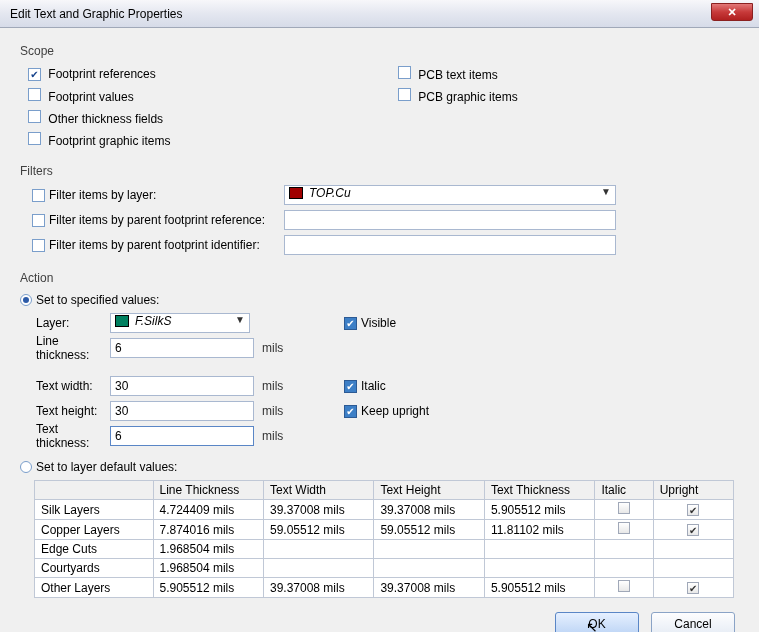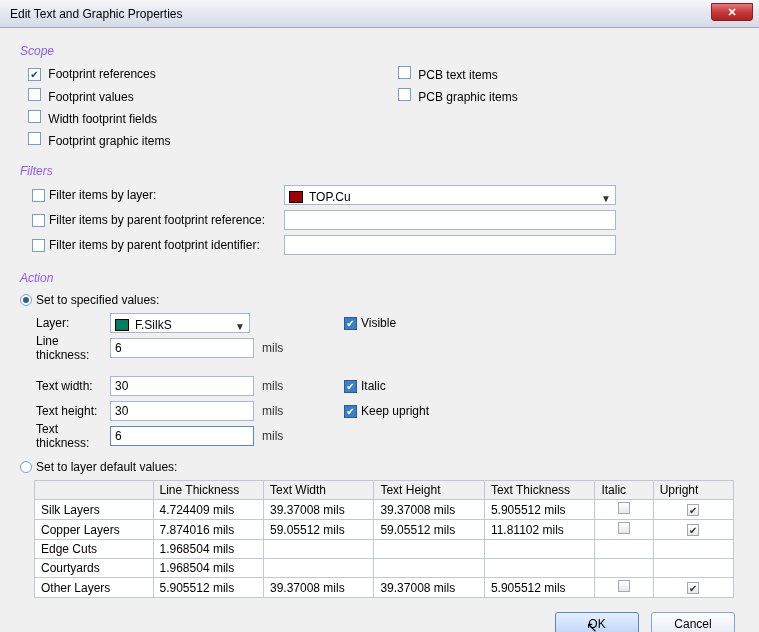--- a/index.html
+++ b/index.html
@@ -43,24 +43,23 @@
     color: #fff;
     font-weight: bold;
     font-size: 11px;
     cursor: pointer;
   }
   .body {
     padding: 10px 20px 14px 20px;
     background: #f0f0f0;
   }
   .section-title {
-    color: #8b5cf6;
+    color: #404040;
     font-size: 12px;
     margin: 6px 0 6px 0;
-    font-style: italic;
   }
   .row {
     display: flex;
     align-items: center;
     margin: 2px 0;
     height: 20px;
   }
   .col-left { width: 370px; margin-left: 8px; }
   .col-right { flex: 1; }
   .cb {
@@ -104,23 +103,24 @@
   .filters .fr { flex: 1; }
   .select, .textin {
     border: 1px solid #a9b8d0;
     background: #fff;
     height: 20px;
     font-size: 12px;
     padding: 0 4px;
   }
   .select {
     display: flex;
-    align-items: flex-end;
+    align-items: flex-start;
     justify-content: space-between;
     cursor: pointer;
+    font-style: italic;
   }
   .select .swatch {
     width: 14px; height: 12px;
     background: #a00000;
     border: 1px solid #000;
     margin-right: 6px;
   }
   .select .swatch.green { background: #008060; }
   .select .arrow { font-size: 10px; color: #333; }
   .textin {
@@ -230,21 +230,21 @@
       <span class="lbl">Footprint values</span>
     </div>
     <div class="col-right">
       <span class="cb"></span>
       <span class="lbl">PCB graphic items</span>
     </div>
   </div>
   <div class="row">
     <div class="col-left">
       <span class="cb"></span>
-      <span class="lbl">Width footprint fields</span>
+      <span class="lbl">Other thickness fields</span>
     </div>
   </div>
   <div class="row">
     <div class="col-left">
       <span class="cb"></span>
       <span class="lbl">Footprint graphic items</span>
     </div>
   </div>
 
   <div class="spacer"></div>

